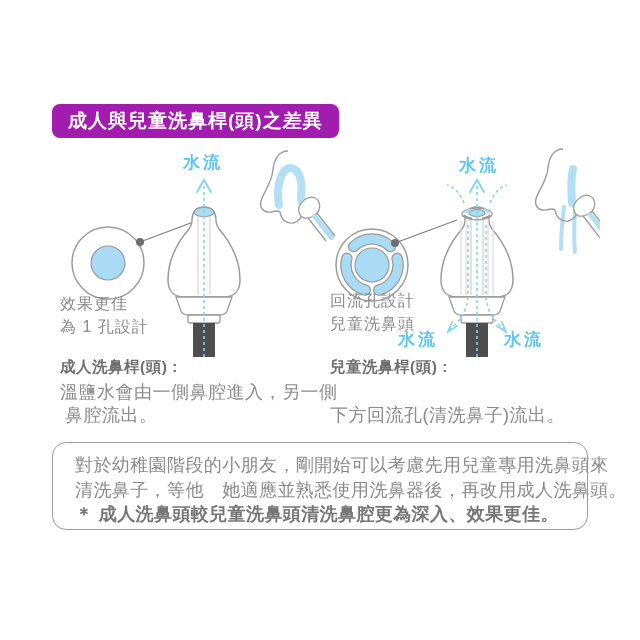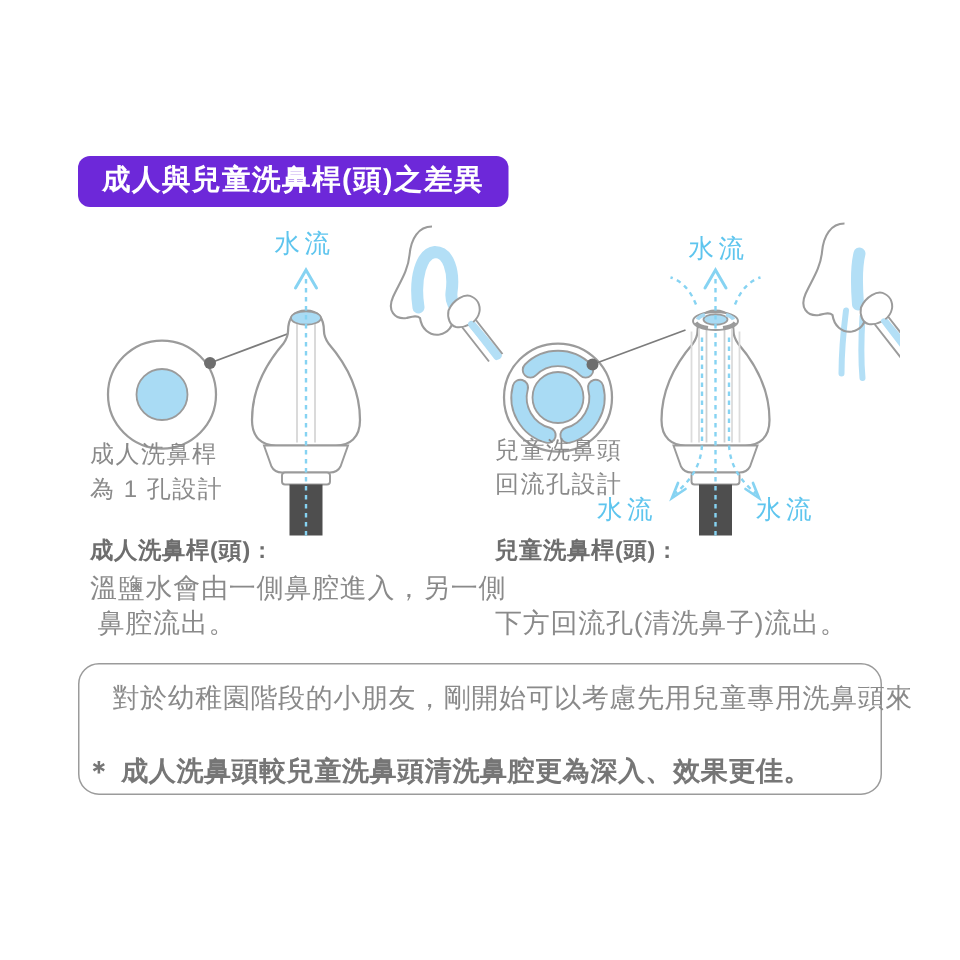--- a/index.html
+++ b/index.html
@@ -2,25 +2,25 @@
 <html><head>
 <meta charset="utf-8">
 <style>
   html,body{margin:0;padding:0;background:#ffffff;}
   .canvas{
     position:relative;width:640px;height:640px;background:#ffffff;overflow:hidden;
     font-family:"Liberation Sans", sans-serif;
   }
   .badge{
     position:absolute;left:52px;top:104px;height:34px;line-height:34px;
-    background:#6d28d9;color:#ffffff;font-size:19px;font-weight:bold;
+    background:#a21caf;color:#ffffff;font-size:19px;font-weight:bold;
     padding:0 16px;border-radius:8px;letter-spacing:1px;
   }
   .flow-label{
-    position:absolute;color:#5ec5ee;font-size:17px;font-weight:normal;letter-spacing:3px;
+    position:absolute;color:#5ec5ee;font-size:17px;font-weight:bold;letter-spacing:3px;
     white-space:nowrap;
   }
   .caption{
     position:absolute;color:#8a8a8a;font-size:16px;line-height:23px;letter-spacing:1px;
     white-space:nowrap;
   }
   .col-heading{
     position:absolute;color:#6e6e6e;font-size:15.5px;font-weight:bold;letter-spacing:0.5px;
     white-space:nowrap;
   }
@@ -78,21 +78,21 @@
       <path d="M 57 66 L 77 90" stroke="#b3dff6" stroke-width="5" stroke-linecap="round"></path>
       <path d="M 44 60 C 47 53 55 48 60 51 C 64 53 66 58 64 63 C 62 68 55 72 49 71 C 45 70 43 65 44 60 Z" fill="#ffffff" stroke="#9b9b9b" stroke-width="1.3"></path>
       <path d="M 62 66 L 80 89 M 53 71 L 71 94" fill="none" stroke="#9b9b9b" stroke-width="1.3"></path>
       <path d="M 59 69 L 76 91" stroke="#b3dff6" stroke-width="4" stroke-linecap="round"></path>
     </g>
   </svg>
 
   <div class="flow-label" style="left:183px;top:151px">水流</div>
 
   <div class="caption" style="left:60px;top:292px">
-    <div>成人洗鼻桿</div>
+    <div>效果更佳</div>
     <div>為 1 孔設計</div>
   </div>
 
   <svg class="svg-child" style="left:330px;top:145px" width="270" height="215" viewBox="0 0 270 215">
 
     <g>
       <circle cx="42" cy="120" r="36" fill="#ffffff" stroke="#9b9b9b" stroke-width="1.5"></circle>
       <g>
         <path d="M 23.6 101.6 A 26 26 0 0 1 60.4 101.6" fill="none" stroke="#9b9b9b" stroke-width="11.5" stroke-linecap="round"></path>
         <path d="M 16.9 113.3 A 26 26 0 0 0 35.3 145.1" fill="none" stroke="#9b9b9b" stroke-width="11.5" stroke-linecap="round"></path>
@@ -150,28 +150,29 @@
       <path d="M 62 66 L 80 89 M 53 71 L 71 94" fill="none" stroke="#9b9b9b" stroke-width="1.3"></path>
       <path d="M 59 69 L 76 91" stroke="#b3dff6" stroke-width="3.5" stroke-linecap="round"></path>
     </g>
   </svg>
 
   <div class="flow-label" style="left:459px;top:154px">水流</div>
   <div class="flow-label" style="left:398px;top:328px">水流</div>
   <div class="flow-label" style="left:504px;top:328px">水流</div>
 
   <div class="caption" style="left:330px;top:289px">
+    <div>回流孔設計</div>
     <div>兒童洗鼻頭</div>
-    <div>回流孔設計</div>
   </div>
 
   <div class="col-heading" style="left:60px;top:357px">成人洗鼻桿(頭) :</div>
   <div class="col-desc" style="left:60px;top:380px">溫鹽水會由一側鼻腔進入，另一側</div>
   <div class="col-desc" style="left:65px;top:403px">鼻腔流出。</div>
 
   <div class="col-heading" style="left:330px;top:357px">兒童洗鼻桿(頭) :</div>
   <div class="col-desc" style="left:330px;top:403px">下方回流孔(清洗鼻子)流出。</div>
 
   <div class="note-box"></div>
   <div class="note-line" style="left:75px;top:453px">對於幼稚園階段的小朋友，剛開始可以考慮先用兒童專用洗鼻頭來</div>
-  <div class="note-line bold" style="left:57px;top:502px">＊ 成人洗鼻頭較兒童洗鼻頭清洗鼻腔更為深入、效果更佳。</div>
+  <div class="note-line" style="left:75px;top:478px">清洗鼻子，等他　她適應並熟悉使用洗鼻器後，再改用成人洗鼻頭。</div>
+  <div class="note-line bold" style="left:75px;top:502px">＊ 成人洗鼻頭較兒童洗鼻頭清洗鼻腔更為深入、效果更佳。</div>
 
 </div>
 
 </body></html>

